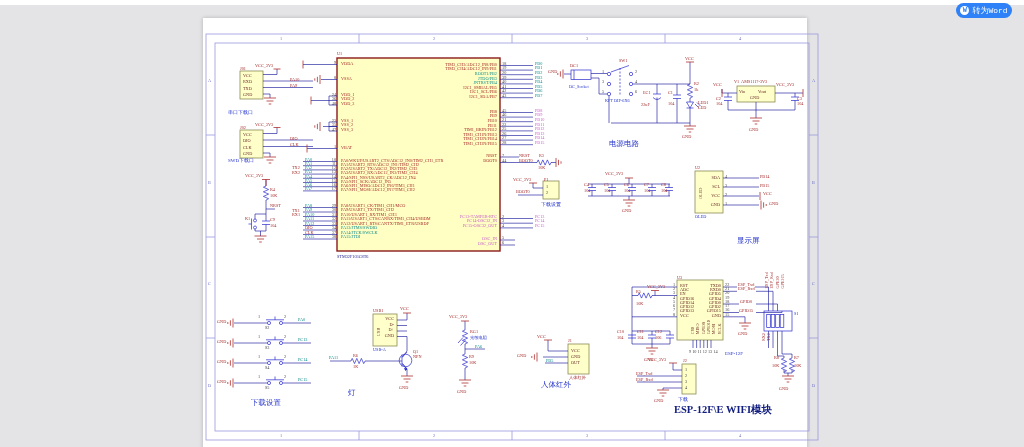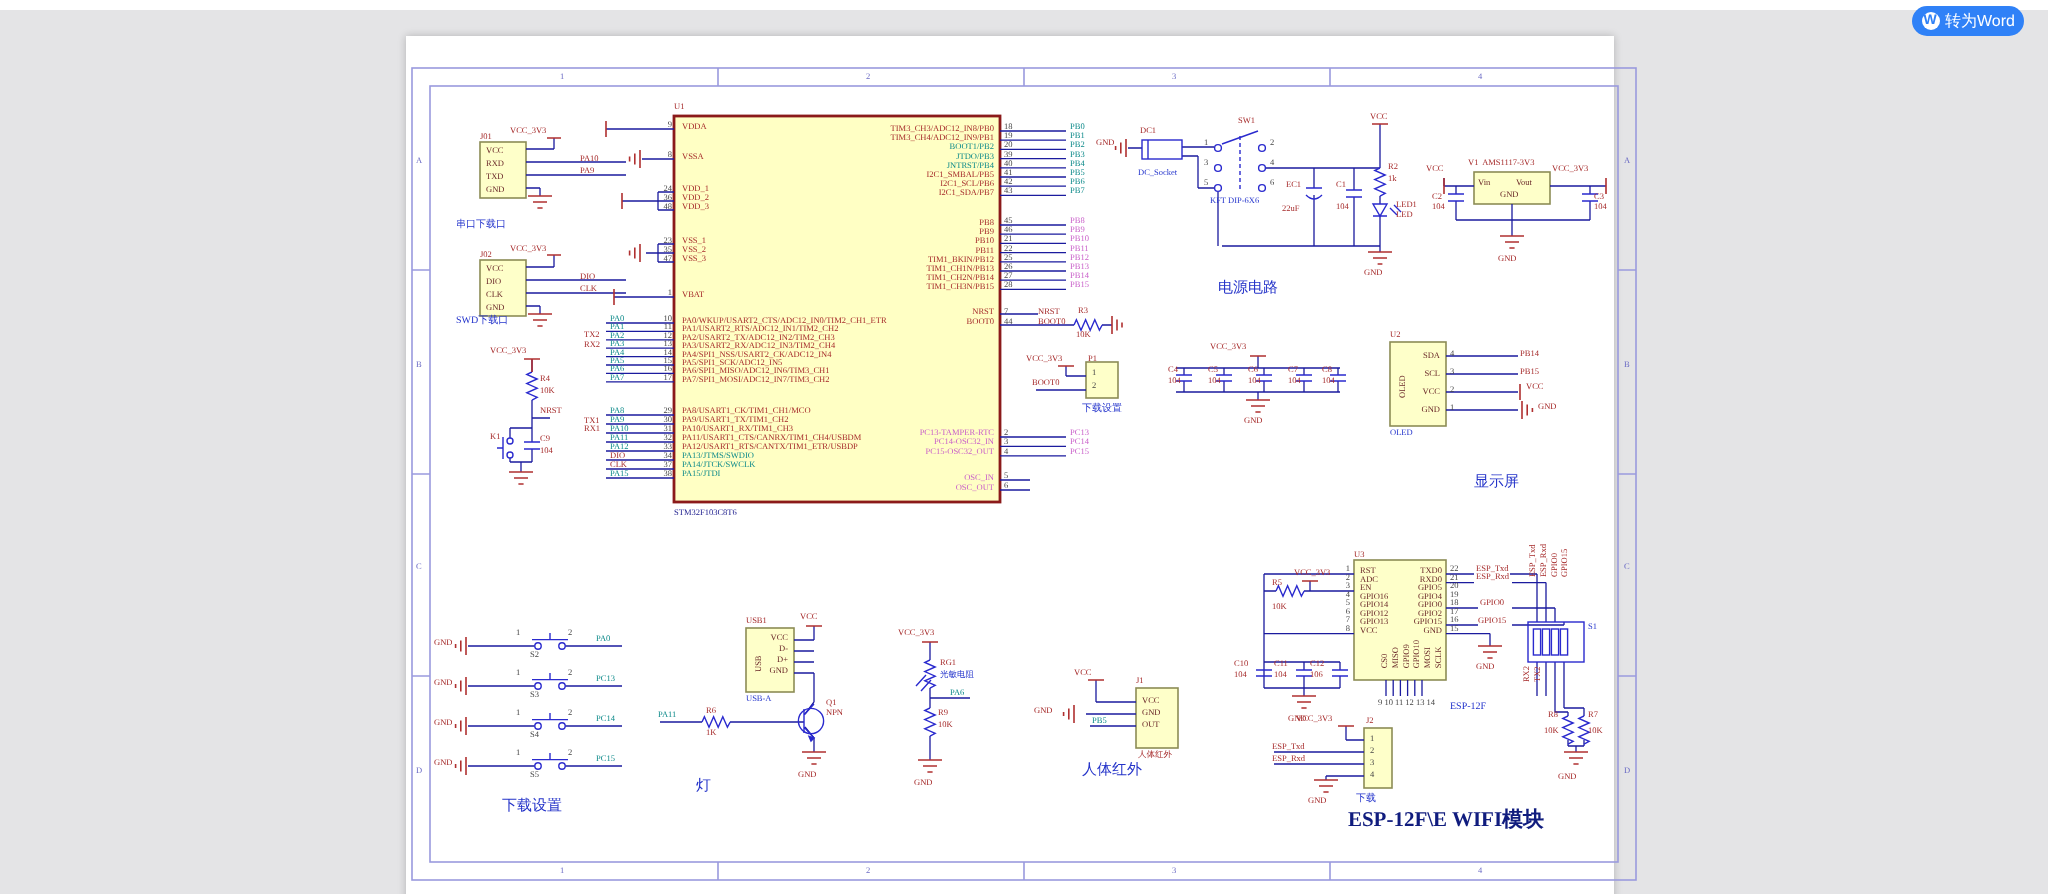--- a/index.html
+++ b/index.html
@@ -11,21 +11,21 @@
 .st{position:absolute;font-size:8.5px;white-space:pre;transform:scale(.5);transform-origin:0 0;pointer-events:none}
 .r{text-align:right}
 .red{color:#a62b2b}.cyan{color:#0d8a8a}.mag{color:#c95fc9}.bl{color:#2535cc}.pin{color:#6b2a2a}.gy{color:#454545}.nv{color:#1a1a8c}
 .b2{font-size:10px}
 .fr{color:#6a6ac4}
 .sec{position:absolute;font-size:7.5px;color:#2433c9;white-space:pre;pointer-events:none}
 .title{position:absolute;font-size:10.5px;font-weight:bold;color:#101c7e;text-align:center;pointer-events:none}
 .vs{display:flex;gap:1px}
 .vs div{writing-mode:vertical-rl;transform:rotate(180deg);line-height:1.15}
 .rot{writing-mode:vertical-rl;transform:scale(.5) rotate(180deg);transform-origin:0 0}
-#wordbtn{position:absolute;left:956px;top:3px;width:56px;height:15px;border:none;border-radius:8px;background:#2f81f7;color:#fff;font-size:8px;display:flex;align-items:center;justify-content:center;gap:3px;cursor:pointer;font-family:Liberation Sans, sans-serif;padding:0}
+#wordbtn{position:absolute;left:956px;top:3px;width:56px;height:15px;border:none;border-radius:8px;background:#2f81f7;color:#fff;font-size:8px;display:flex;align-items:center;justify-content:center;gap:3px;cursor:pointer;font-family:Liberation Mono, monospace;padding:0}
 #wordbtn .icn{width:9px;height:9px;border-radius:50%;background:#fff;color:#2f81f7;font-size:7px;line-height:9px;text-align:center;font-weight:bold}
 </style>
 </head>
 <body>
 
 <div id="wrap">
 <div id="canvas"></div>
 <div id="page">
 
 <svg width="618" height="436" viewBox="0 0 618 436">

